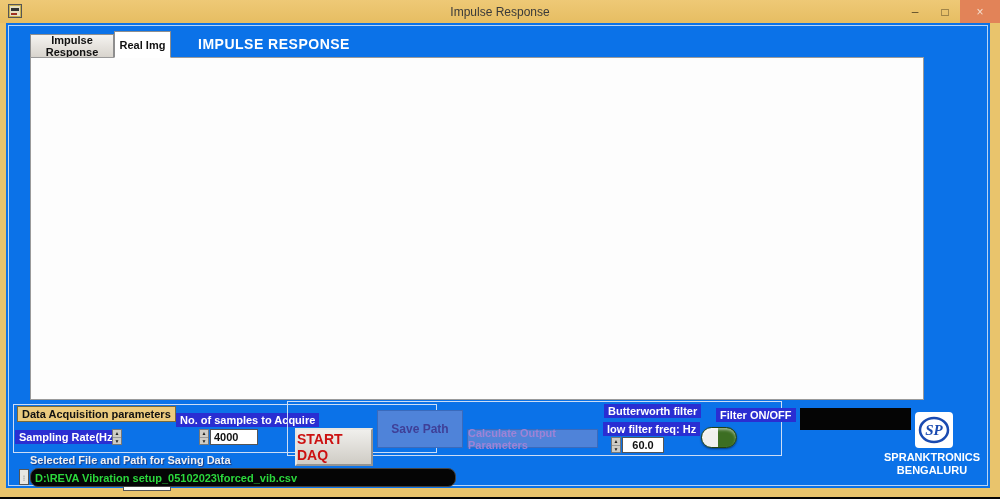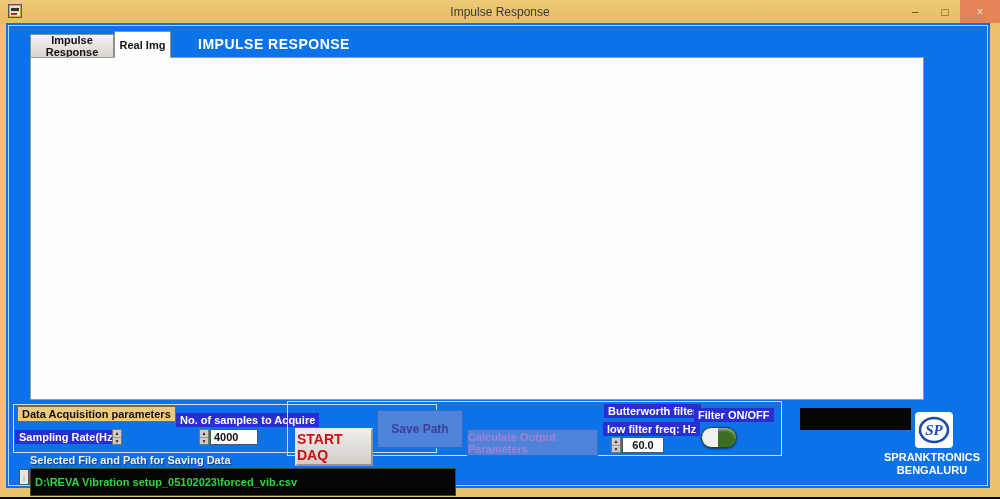--- a/index.html
+++ b/index.html
@@ -362,34 +362,34 @@
   <div class="field" style="left:123px; top:429px; width:48px; height:16px;margin-top:46px;">1000.0</div>
   <div class="lbl-blue" style="left:176px; top:413px;">No. of samples to Acquire</div>
   <div class="spinner" style="left:199px; top:429px; height:16px;">
       <span>▲</span>
       <span>▼</span>
     </div>
   <div class="field" style="left:210px; top:429px; width:48px; height:16px;">4000</div>
 
   <div class="file-label" style="left:30px; top:454px;">Selected File and Path for Saving Data</div>
   <div class="browse-ico" style="left:19px; top:469px;">⋮</div>
-  <div class="file-field" style="left:30px; top:468px; width:426px; height:28px;">D:\REVA Vibration setup_05102023\forced_vib.csv</div>
+  <div class="file-field" style="left:30px; top:468px; width:426px; height:19px;border-radius:8px;">D:\REVA Vibration setup_05102023\forced_vib.csv</div>
 
   <div class="box" style="left:287px; top:401px; width:495px; height:55px;"></div>
   <div class="btn-gray" style="left:295px; top:428px; width:78px; height:38px; font-size:14px;">START DAQ</div>
   <div class="btn-flatblue" style="left:377px; top:410px; width:86px; height:38px; font-size:12px; color:#3f3f97;">Save Path</div>
-  <div class="btn-flatblue" style="left:467px; top:429px; width:131px; height:27px; font-size:11px; color:#9d83d6;">Calculate Output  Parameters</div>
+  <div class="btn-flatblue" style="left:467px; top:429px; width:131px; height:19px; font-size:11px; color:#9d83d6;">Calculate Output  Parameters</div>
   <div class="lbl-blue" style="left:604px; top:404px;">Butterworth filter</div>
   <div class="lbl-blue" style="left:603px; top:422px;">low filter freq: Hz</div>
   <div class="spinner" style="left:611px; top:437px; height:16px;">
       <span>▲</span>
       <span>▼</span>
     </div>
   <div class="field" style="left:622px; top:437px; width:42px; height:16px; justify-content:center;">60.0</div>
-  <div class="lbl-blue" style="left:694px; top:408px;">Filter ON/OFF</div>
+  <div class="lbl-blue" style="left:716px; top:408px;">Filter ON/OFF</div>
   <div class="toggle" style="left:701px; top:427px;"></div>
 
   <div class="black-display"></div>
   <div class="logo-box">
     <svg width="36" height="34">
       <ellipse cx="18" cy="17" rx="14" ry="12" fill="none" stroke="#1a4ab0" stroke-width="2.5"></ellipse>
       <text x="18" y="22" text-anchor="middle" font-family="Liberation Serif, serif" font-style="italic" font-weight="bold" font-size="15" fill="#1a4ab0">SP</text>
     </svg>
   </div>
   <div class="brand" style="left:882px; top:451px;">SPRANKTRONICS</div>

